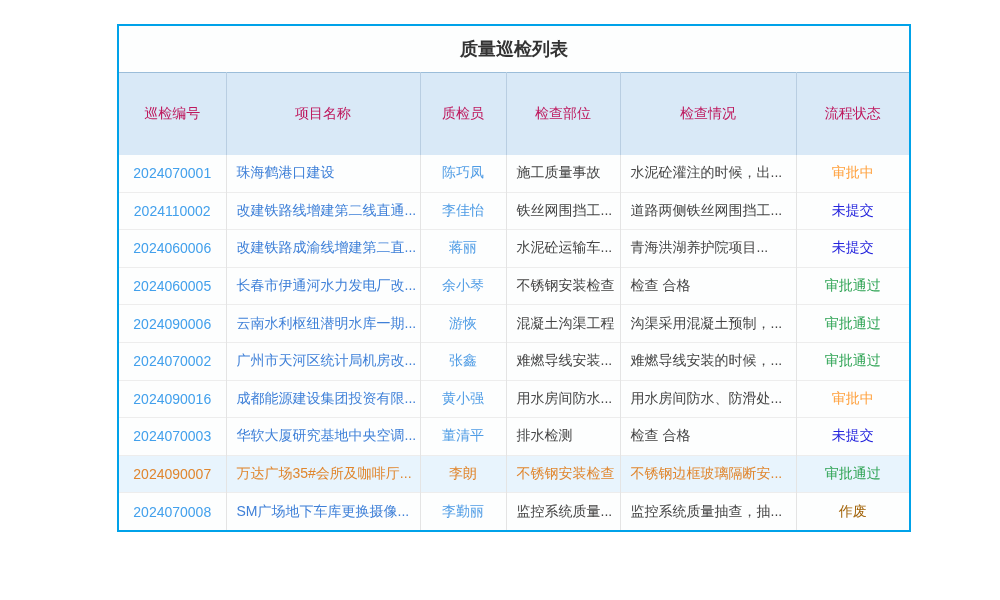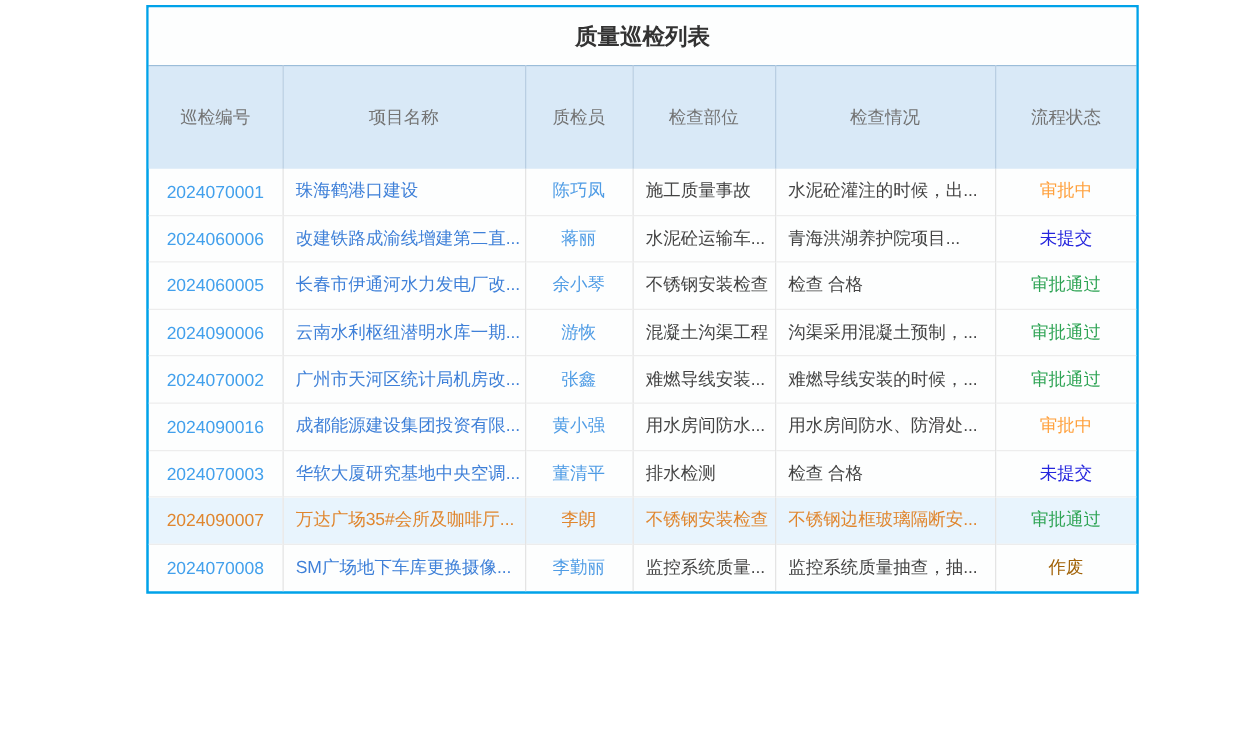--- a/index.html
+++ b/index.html
@@ -4,21 +4,21 @@
 <style>
   * { margin: 0; padding: 0; box-sizing: border-box; }
   html, body {
     width: 1000px; height: 600px;
     background: #ffffff;
     font-family: "Liberation Sans", "DejaVu Sans", sans-serif;
     overflow: hidden;
   }
   .panel {
     position: absolute;
-    left: 117px; top: 4px;
+    left: 117px; top: 24px;
     width: 794px;
     background: #fdfefe;
     border: 2px solid #00a2e9;
   }
   .panel-title {
     height: 46px;
     line-height: 46px;
     text-align: center;
     font-size: 18px;
     font-weight: bold;
@@ -27,21 +27,21 @@
   }
   table.inspection-table {
     width: 100%;
     border-collapse: collapse;
     table-layout: fixed;
     font-size: 14px;
   }
   thead th {
     height: 82px;
     background: #d9e9f7;
-    color: #737373;
+    color: #be185d;
     font-weight: normal;
     font-size: 14px;
     text-align: center;
     border-top: 1px solid #9bbdd9;
     border-right: 1px solid #b9cee2;
     vertical-align: middle;
   }
   thead th:last-child { border-right: none; }
   tbody td {
     height: 37.6px;
@@ -93,20 +93,28 @@
       </tr>
     </thead>
     <tbody>
         <tr>
           <td class="col-id">2024070001</td>
           <td class="col-project">珠海鹤港口建设</td>
           <td class="col-inspector">陈巧凤</td>
           <td class="col-part">施工质量事故</td>
           <td class="col-situation">水泥砼灌注的时候，出...</td>
           <td class="col-status" style="color: rgb(255, 160, 60);">审批中</td>
+        </tr>
+        <tr>
+          <td class="col-id">2024110002</td>
+          <td class="col-project">改建铁路线增建第二线直通...</td>
+          <td class="col-inspector">李佳怡</td>
+          <td class="col-part">铁丝网围挡工...</td>
+          <td class="col-situation">道路两侧铁丝网围挡工...</td>
+          <td class="col-status" style="color: rgb(37, 37, 221);">未提交</td>
         </tr>
         <tr>
           <td class="col-id">2024060006</td>
           <td class="col-project">改建铁路成渝线增建第二直...</td>
           <td class="col-inspector">蒋丽</td>
           <td class="col-part">水泥砼运输车...</td>
           <td class="col-situation">青海洪湖养护院项目...</td>
           <td class="col-status" style="color: rgb(37, 37, 221);">未提交</td>
         </tr>
         <tr>

